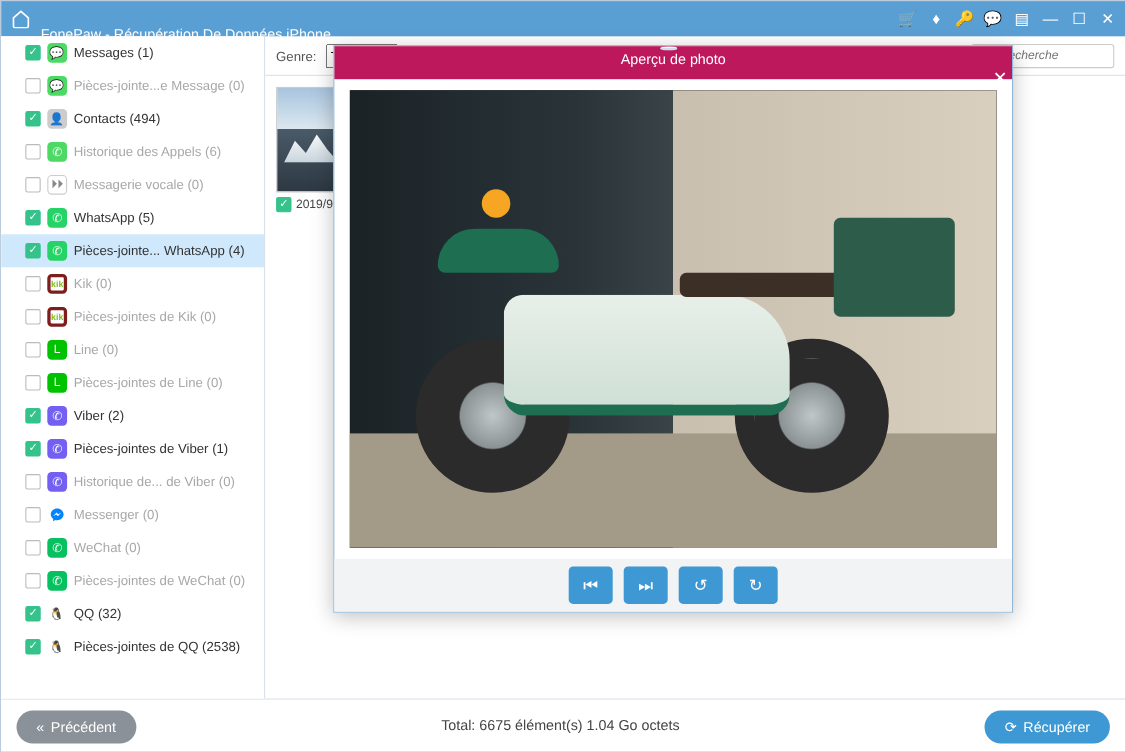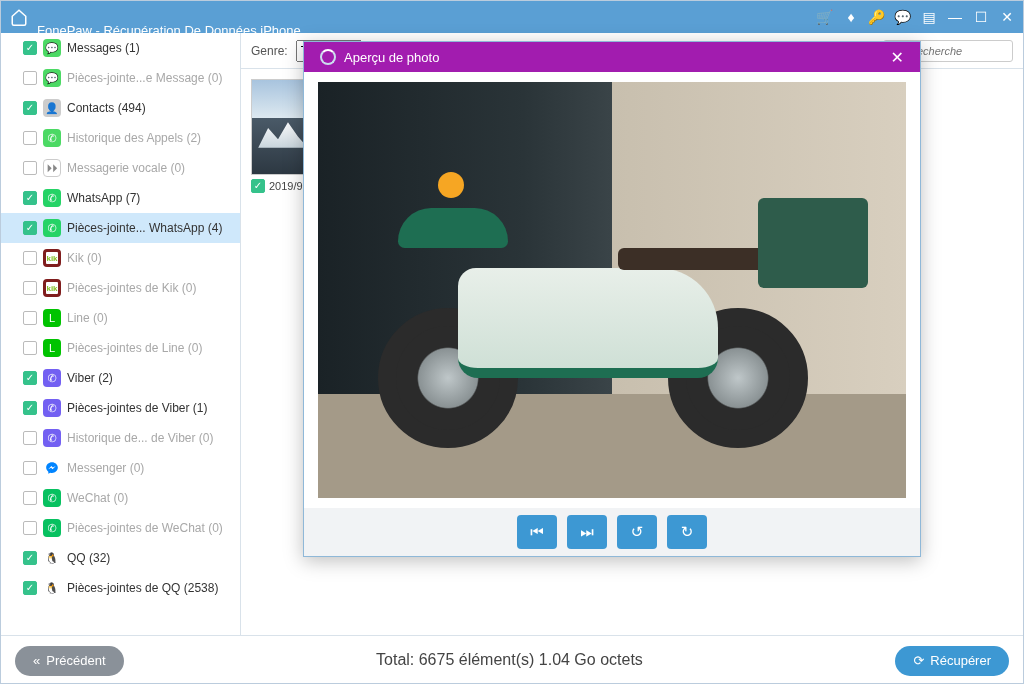--- a/index.html
+++ b/index.html
@@ -32,24 +32,24 @@
 .toolbar .search input { border: 0; outline: 0; width: 100%; font-size: 11px; font-style: italic; color: #888; }
 .grid { flex: 1; padding: 10px; display: flex; align-items: flex-start; }
 .thumb { width: 64px; }
 .thumb .img { width: 64px; height: 96px; border: 1px solid #ccc; background: linear-gradient(180deg,#a8c4de 0%,#dce8f0 40%,#4a5a68 40%,#2d3842 100%); position: relative; }
 .thumb .img::before { content:""; position:absolute; left:10%; right:10%; top:42%; height:30%; background:linear-gradient(180deg,#fff 0%,#c8d4dc 100%); clip-path: polygon(0 100%,20% 30%,40% 70%,60% 10%,80% 60%,100% 100%);}
 .thumb .cap { display: flex; align-items: center; gap: 4px; margin-top: 4px; font-size: 11px; color: #444; }
 .footer { height: 50px; border-top: 1px solid #d9e2ea; display: flex; align-items: center; padding: 0 14px; background: #fff; }
 .btn { height: 30px; border-radius: 15px; padding: 0 18px; display: inline-flex; align-items: center; gap: 6px; font-size: 13px; color: #fff; cursor: pointer; border: 0; }
 .btn.prev { background: #8a9199; }
 .btn.rec { background: #3d98d3; margin-left: auto; }
-.fstats { flex: 1; text-align: center; font-size: 16px; color: #444; line-height: 1.4; }
+.fstats { flex: 1; text-align: center; font-size: 13px; color: #444; line-height: 1.4; }
 
 .modal { position: absolute; left: 62px; top: 8px; width: 618px; background: #fff; border: 1px solid #8fb8d8; box-shadow: 0 4px 18px rgba(0,0,0,0.25); }
-.mtitle { height: 30px; background: #a21caf; display: flex; align-items: center; padding: 0 16px; color: #fff; font-size: 13px; }
+.mtitle { height: 30px; background: #be185d; display: flex; align-items: center; padding: 0 4px; color: #fff; font-size: 13px; flex-direction: column; }
 .mtitle .spin { width:16px; height:16px; border:2px solid #cde; border-top-color:#fff; border-radius:50%; margin-right:8px; }
 .mtitle .close { margin-left: auto; cursor: pointer; font-size: 16px; }
 .mbody { padding: 10px 14px; }
 .photo { width: 100%; height: 416px; background: #111; position: relative; overflow: hidden; }
 
 .photo .bg { position:absolute; inset:0; background: linear-gradient(90deg,#1a2226 0%,#2a3438 35%,#3a4448 50%,#c8bfae 50%,#d8cfbf 100%);}
 .photo .floor { position:absolute; left:0; right:0; bottom:0; height:25%; background:#a49a88; }
 .photo .wheel { position:absolute; bottom:12%; width:140px; height:140px; border:18px solid #2b2b2b; border-radius:50%; background:radial-gradient(circle,#bfc7c9 0%,#8a9294 40%,#2b2b2b 42%);}
 .photo .wheel.w1 { left:60px; } .photo .wheel.w2 { left:350px; }
 .photo .bodyp { position:absolute; left:140px; bottom:120px; width:260px; height:110px; background:linear-gradient(180deg,#e8efe9 0%,#cfe0d6 100%); border-radius:18px 60px 20px 20px; border-bottom:10px solid #1e6e52;}
@@ -96,31 +96,31 @@
         <span>Pièces-jointe...e Message (0)</span>
       </div>
       <div class="side-item">
         <span class="chk on"></span>
         <span class="sicon i-cont">👤</span>
         <span>Contacts (494)</span>
       </div>
       <div class="side-item dim">
         <span class="chk"></span>
         <span class="sicon i-call">✆</span>
-        <span>Historique des Appels (2)</span>
+        <span>Historique des Appels (6)</span>
       </div>
       <div class="side-item dim">
         <span class="chk"></span>
         <span class="sicon i-vm">⏵⏵</span>
         <span>Messagerie vocale (0)</span>
       </div>
       <div class="side-item">
         <span class="chk on"></span>
         <span class="sicon i-wa">✆</span>
-        <span>WhatsApp (7)</span>
+        <span>WhatsApp (5)</span>
       </div>
       <div class="side-item sel">
         <span class="chk on"></span>
         <span class="sicon i-wa">✆</span>
         <span>Pièces-jointe... WhatsApp (4)</span>
       </div>
       <div class="side-item dim">
         <span class="chk"></span>
         <span class="sicon i-kik">kik</span>
         <span>Kik (0)</span>

